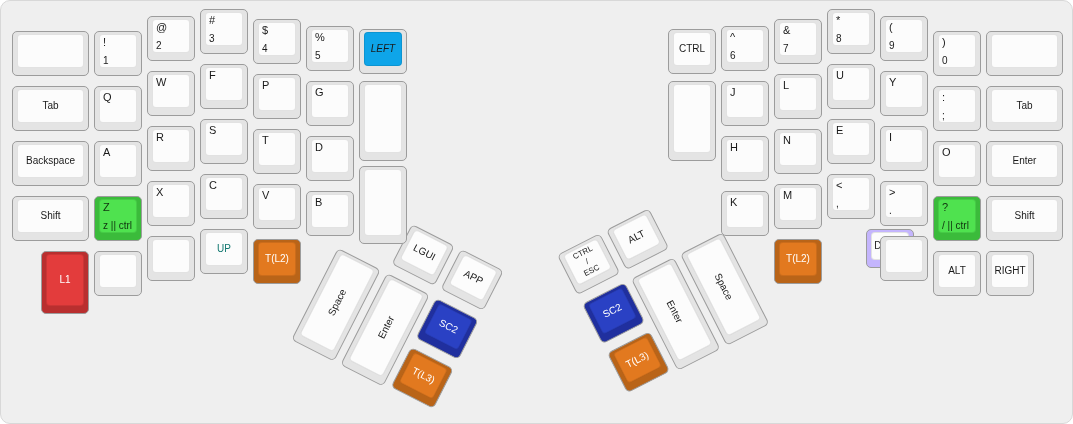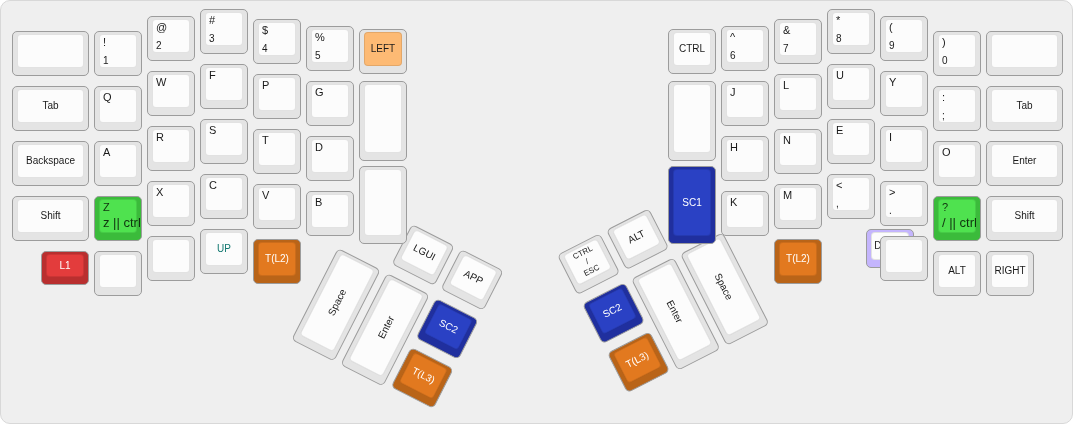--- a/index.html
+++ b/index.html
@@ -16,21 +16,21 @@
     position:absolute; left:4px; right:4px; top:2px; bottom:7px;
     border-radius:4px; border:1px solid rgba(0,0,0,0.10);
     box-sizing:border-box; display:flex;
   }
   .lines { flex:1; display:flex; flex-direction:column; min-width:0; }
   .face.tl .lines { justify-content:space-between; padding:1px 3px; }
   .face.center { align-items:center; justify-content:center; text-align:center; }
   .face.center .lines { justify-content:center; align-items:center; }
   .line { font-size:10px; line-height:1.15; white-space:nowrap; }
   .face.tl .line.first { font-size:11px; }
-  .line.sub { font-size:13px; }
+  .line.sub { font-size:10px; }
   .line.small { font-size:8px; line-height:1.25; }
 </style>
 </head>
 <body>
 
 <div id="board" style="background: rgb(239, 239, 239); border: 1px solid rgb(216, 216, 216);">
   <div id="cluster-left" class="cluster" style="left: 362px; top: 198px; transform: rotate(27deg);">
       <div class="key" style="left: 55px; top: 0px; width: 48px; height: 45px; background: rgb(228, 228, 228); border-color: rgb(156, 156, 156);">
         <div class="face center" style="background: rgb(252, 252, 252); color: rgb(26, 26, 26);">
           <div class="lines">
@@ -310,60 +310,53 @@
       </div>
     </div>
     <div class="key" style="left: 305px; top: 190px; width: 48px; height: 45px; background: rgb(228, 228, 228); border-color: rgb(156, 156, 156);">
       <div class="face tl" style="background: rgb(252, 252, 252); color: rgb(26, 26, 26);">
         <div class="lines">
           <span class="line first">B</span>
         </div>
       </div>
     </div>
     <div class="key" style="left: 358px; top: 28px; width: 48px; height: 45px; background: rgb(228, 228, 228); border-color: rgb(156, 156, 156);">
-      <div class="face center" style="background: #fdba74; color: rgb(26, 26, 26);">
+      <div class="face center" style="background: #0ea5e9; color: rgb(26, 26, 26); font-style: italic;">
         <div class="lines">
           <span class="line first">LEFT</span>
         </div>
       </div>
     </div>
     <div class="key" style="left: 358px; top: 80px; width: 48px; height: 80px; background: rgb(228, 228, 228); border-color: rgb(156, 156, 156);">
       <div class="face tl" style="background: rgb(252, 252, 252); color: rgb(26, 26, 26);">
         <div class="lines"></div>
       </div>
     </div>
     <div class="key" style="left: 358px; top: 165px; width: 48px; height: 78px; background: rgb(228, 228, 228); border-color: rgb(156, 156, 156);">
       <div class="face tl" style="background: rgb(252, 252, 252); color: rgb(26, 26, 26);">
         <div class="lines"></div>
       </div>
     </div>
-    <div class="key" style="left: 40px; top: 250px; width: 48px; height: 34px; background: rgb(185, 47, 47); border-color: rgb(156, 156, 156);">
+    <div class="key" style="left: 40px; top: 250px; width: 48px; height: 63px; background: rgb(185, 47, 47); border-color: rgb(156, 156, 156);">
       <div class="face center" style="background: rgb(227, 60, 60); color: rgb(255, 255, 255);">
         <div class="lines">
           <span class="line first">L1</span>
         </div>
       </div>
     </div>
     <div class="key" style="left: 667px; top: 28px; width: 48px; height: 45px; background: rgb(228, 228, 228); border-color: rgb(156, 156, 156);">
       <div class="face center" style="background: rgb(252, 252, 252); color: rgb(26, 26, 26);">
         <div class="lines">
           <span class="line first">CTRL</span>
         </div>
       </div>
     </div>
     <div class="key" style="left: 667px; top: 80px; width: 48px; height: 80px; background: rgb(228, 228, 228); border-color: rgb(156, 156, 156);">
       <div class="face tl" style="background: rgb(252, 252, 252); color: rgb(26, 26, 26);">
         <div class="lines"></div>
-      </div>
-    </div>
-    <div class="key" style="left: 667px; top: 165px; width: 48px; height: 78px; background: rgb(32, 47, 158); border-color: rgb(156, 156, 156);">
-      <div class="face center" style="background: rgb(42, 65, 196); color: rgb(255, 255, 255);">
-        <div class="lines">
-          <span class="line first">SC1</span>
-        </div>
       </div>
     </div>
     <div class="key" style="left: 720px; top: 25px; width: 48px; height: 45px; background: rgb(228, 228, 228); border-color: rgb(156, 156, 156);">
       <div class="face tl" style="background: rgb(252, 252, 252); color: rgb(26, 26, 26);">
         <div class="lines">
           <span class="line first">^</span>
           <span class="line">6</span>
         </div>
       </div>
     </div>

